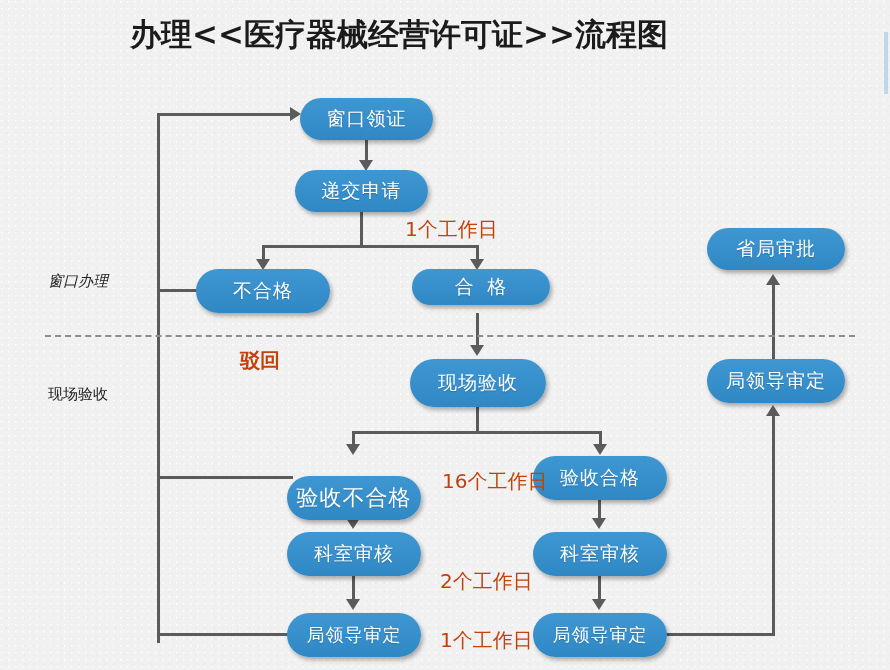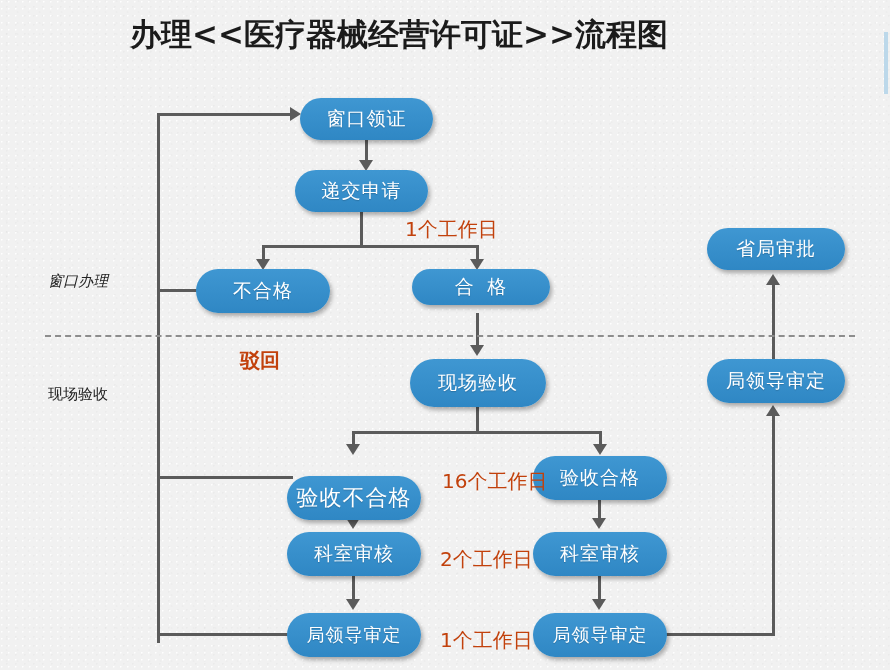--- a/index.html
+++ b/index.html
@@ -135,18 +135,18 @@
 <div class="node" style="left:533px;top:456px;width:134px;height:44px;">验收合格</div>
 <div class="node" style="left:287px;top:532px;width:134px;height:44px;">科室审核</div>
 <div class="node" style="left:533px;top:532px;width:134px;height:44px;">科室审核</div>
 <div class="node" style="left:287px;top:613px;width:134px;height:44px;font-size:18px;">局领导审定</div>
 <div class="node" style="left:533px;top:613px;width:134px;height:44px;font-size:18px;">局领导审定</div>
 <div class="node" style="left:707px;top:359px;width:138px;height:44px;">局领导审定</div>
 <div class="node" style="left:707px;top:228px;width:138px;height:42px;">省局审批</div>
 
 <div class="lbl" style="left:405px;top:216px;">1个工作日</div>
 <div class="lbl" style="left:442px;top:468px;">16个工作日</div>
-<div class="lbl" style="left:440px;top:546px;">2个工作日</div>
+<div class="lbl" style="left:440px;top:568px;">2个工作日</div>
 <div class="lbl" style="left:440px;top:627px;">1个工作日</div>
 <div class="lbl" style="left:240px;top:347px;font-weight:bold;">驳回</div>
 
 <div class="lbl lbl-side" style="left:48px;top:272px;font-style:italic;">窗口办理</div>
 <div class="lbl lbl-side" style="left:48px;top:385px;">现场验收</div>
 
 </body></html>

